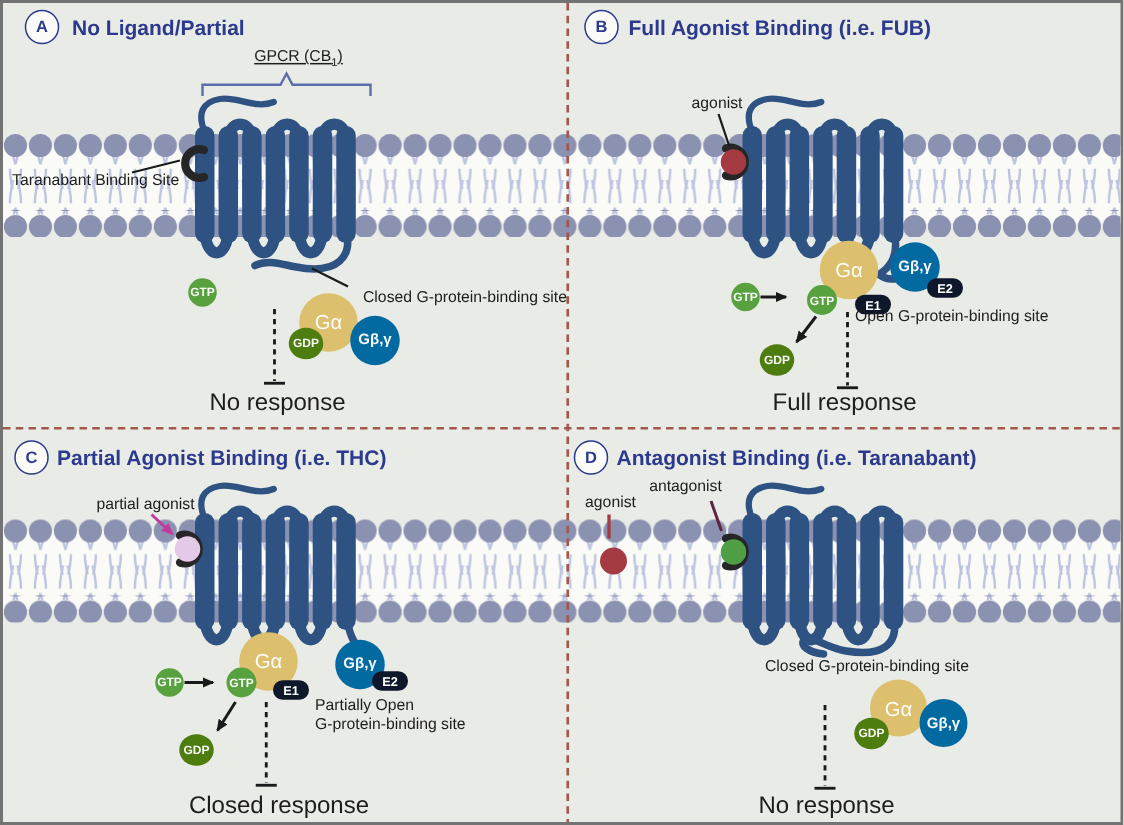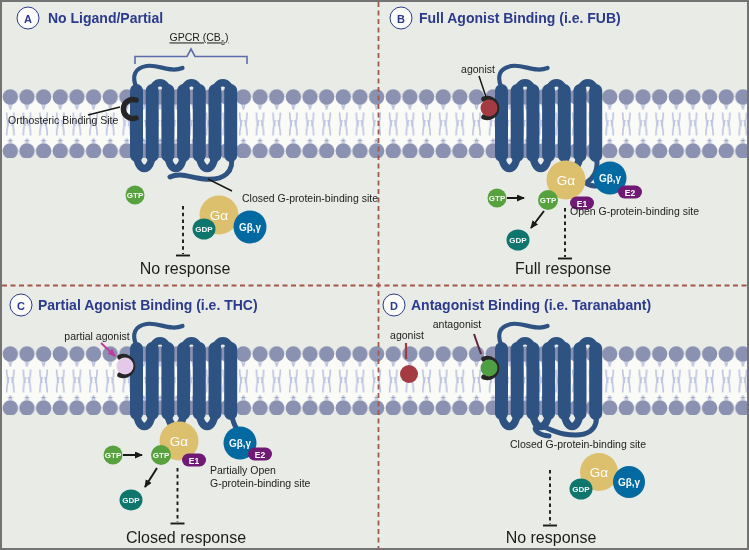--- a/index.html
+++ b/index.html
@@ -31,24 +31,24 @@
     transform:translate(-50%,-50%);
   }
   .gc {
     position:absolute; border-radius:50%; transform:translate(-50%,-50%);
     display:flex; align-items:center; justify-content:center;
     color:rgba(255,255,255,0.96); font-weight:bold;
   }
   .galpha { width:39px; height:39px; background:#dcc06e; font-size:13.5px; font-weight:normal; }
   .gbg    { width:33px; height:33px; background:#0369a1; font-size:10px; font-weight:bold;text-align:center; }
   .gtp    { width:19px; height:19px; background:#57a13e; font-size:8px; }
-  .gdp    { width:23px; height:21px; background:#0f766e; font-size:8px; }
+  .gdp    { width:23px; height:21px; background:#4d7c0f; font-size:8px; }
   .pill {
     position:absolute; width:24px; height:13px; border-radius:7px;
-    background:#701a75; transform:translate(-50%,-50%);
+    background:#0f172a; transform:translate(-50%,-50%);
     display:flex; align-items:center; justify-content:center;
     color:#fff; font-size:8.5px; font-weight:bold;
   }
   .pline2 { line-height:12.5px; }
 </style>
 </head>
 <body>
 
 <div id="canvas">
 
@@ -158,21 +158,21 @@
         <path d="M541,523.5 L555,523.5"></path>
     </g>
 
     <path d="M376.5,0 L376.5,550" stroke="#a2584c" stroke-width="1.8" stroke-dasharray="5,3.5"></path>
     <path d="M0,283.5 L749,283.5" stroke="#a2584c" stroke-width="1.8" stroke-dasharray="5,3.5"></path>
   </svg>
 
   <div class="badge" style="left:26px; top:16px;">A</div>
   <div class="ptitle" style="left:46px; top:16px;">No Ligand/Partial</div>
   <div class="lbl c" style="left:197px; top:37px;text-decoration:underline;"><span>GPCR (CB</span><sub>1</sub><span>)</span></div>
-  <div class="lbl v" style="left:6px; top:118px;">Orthosteric Binding Site</div>
+  <div class="lbl v" style="left:6px; top:118px;">Taranabant Binding Site</div>
   <div class="lbl v" style="left:240px; top:196px;">Closed G-protein-binding site</div>
   <div class="gc galpha" style="left:217px; top:213px;">Gα</div>
   <div class="gc gbg" style="left:248px; top:225px;">Gβ,γ</div>
   <div class="gc gdp" style="left:202px; top:227px;">GDP</div>
   <div class="gc gtp" style="left:133px; top:193px;">GTP</div>
   <div class="resp" style="left:183px; top:267px;">No response</div>
 
   <div class="badge" style="left:399px; top:16px;">B</div>
   <div class="ptitle" style="left:417px; top:16px;">Full Agonist Binding (i.e. FUB)</div>
   <div class="lbl c" style="left:476px; top:67px;">agonist</div>

